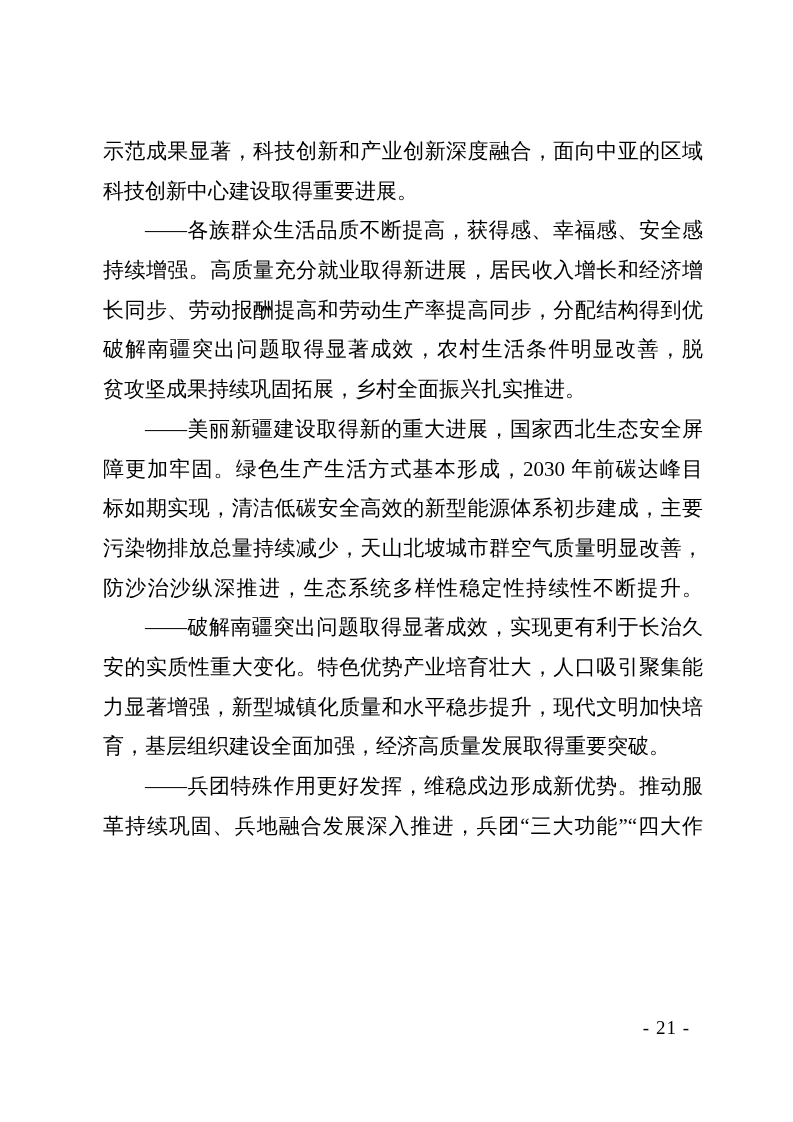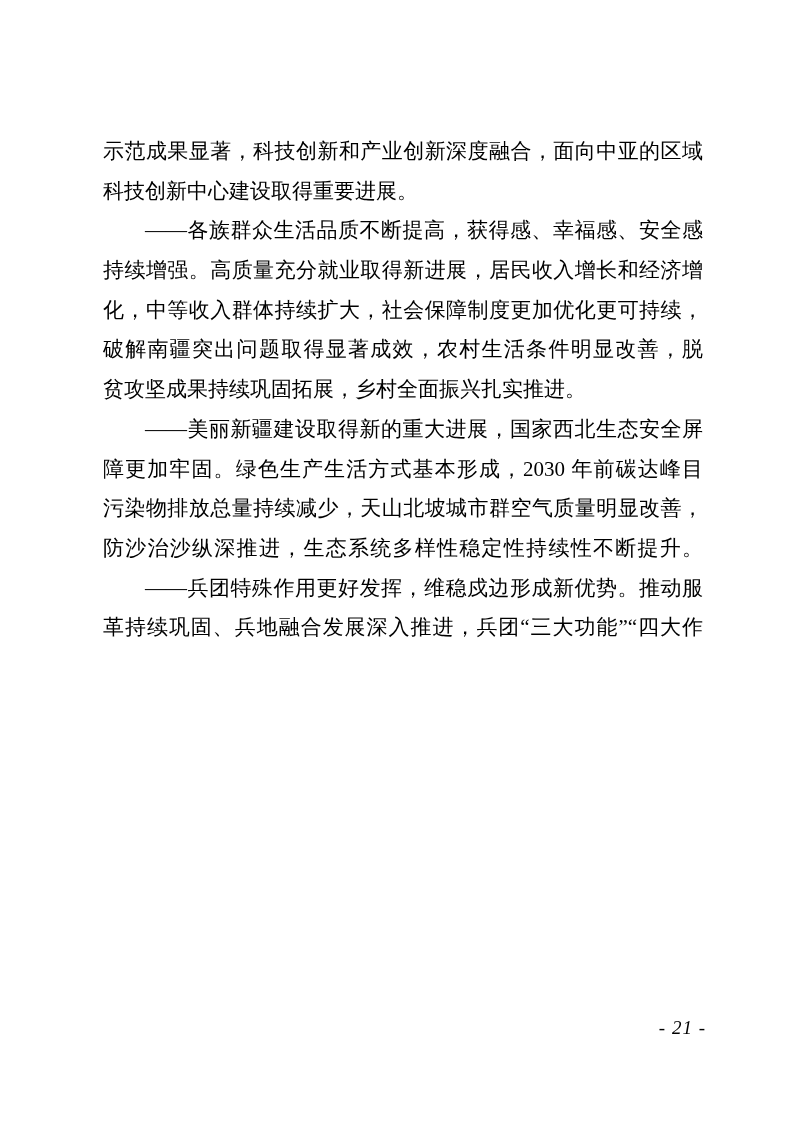--- a/index.html
+++ b/index.html
@@ -42,49 +42,55 @@
   }
   .seg {
     font-weight: 400;
   }
   .seg.bold {
     font-weight: 400;
   }
   .footer {
     position: absolute;
     top: 1014px;
-    right: 87px;
+    right: 103px;
     font-size: 19px;
     line-height: 28px;
     letter-spacing: 1px;
     text-align: right;
-    font-style: italic;
   }
 </style>
 </head>
 <body>
 
 <div class="page">
   <div class="textblock">
       <div class="para">
         <div class="line fill"><span class="seg">示范成果显著，科技创新和产业创新深度融合，面向中亚的区域</span></div>
         <div class="line"><span class="seg">科技创新中心建设取得重要进展。</span></div>
       </div>
       <div class="para">
         <div class="line fill indented"><span class="seg bold">——各族群众生活品质不断提高，获得感、幸福感、安全感</span></div>
         <div class="line fill"><span class="seg bold">持续增强。</span><span class="seg">高质量充分就业取得新进展，居民收入增长和经济增</span></div>
-        <div class="line fill"><span class="seg">化，中等收入群体持续扩大，社会保障制度更加优化更可持续，</span></div>
+        <div class="line fill"><span class="seg">长同步、劳动报酬提高和劳动生产率提高同步，分配结构得到优</span></div>
         <div class="line fill"><span class="seg">破解南疆突出问题取得显著成效，农村生活条件明显改善，脱</span></div>
         <div class="line"><span class="seg">贫攻坚成果持续巩固拓展，乡村全面振兴扎实推进。</span></div>
       </div>
       <div class="para">
         <div class="line fill indented"><span class="seg bold">——美丽新疆建设取得新的重大进展，国家西北生态安全屏</span></div>
         <div class="line fill"><span class="seg bold">障更加牢固。</span><span class="seg">绿色生产生活方式基本形成，2030 年前碳达峰目</span></div>
+        <div class="line fill"><span class="seg">标如期实现，清洁低碳安全高效的新型能源体系初步建成，主要</span></div>
         <div class="line fill"><span class="seg">污染物排放总量持续减少，天山北坡城市群空气质量明显改善，</span></div>
         <div class="line fill"><span class="seg">防沙治沙纵深推进，生态系统多样性稳定性持续性不断提升。</span></div>
+      </div>
+      <div class="para">
+        <div class="line fill indented"><span class="seg bold">——破解南疆突出问题取得显著成效，实现更有利于长治久</span></div>
+        <div class="line fill"><span class="seg bold">安的实质性重大变化。</span><span class="seg">特色优势产业培育壮大，人口吸引聚集能</span></div>
+        <div class="line fill"><span class="seg">力显著增强，新型城镇化质量和水平稳步提升，现代文明加快培</span></div>
+        <div class="line"><span class="seg">育，基层组织建设全面加强，经济高质量发展取得重要突破。</span></div>
       </div>
       <div class="para">
         <div class="line fill indented"><span class="seg bold">——兵团特殊作用更好发挥，维稳戍边形成新优势。</span><span class="seg">推动服</span></div>
         <div class="line fill"><span class="seg">革持续巩固、兵地融合发展深入推进，兵团“三大功能”“四大作</span></div>
       </div>
     </div>
   <div class="footer">- 21 -</div>
 </div>
 
 </body></html>

